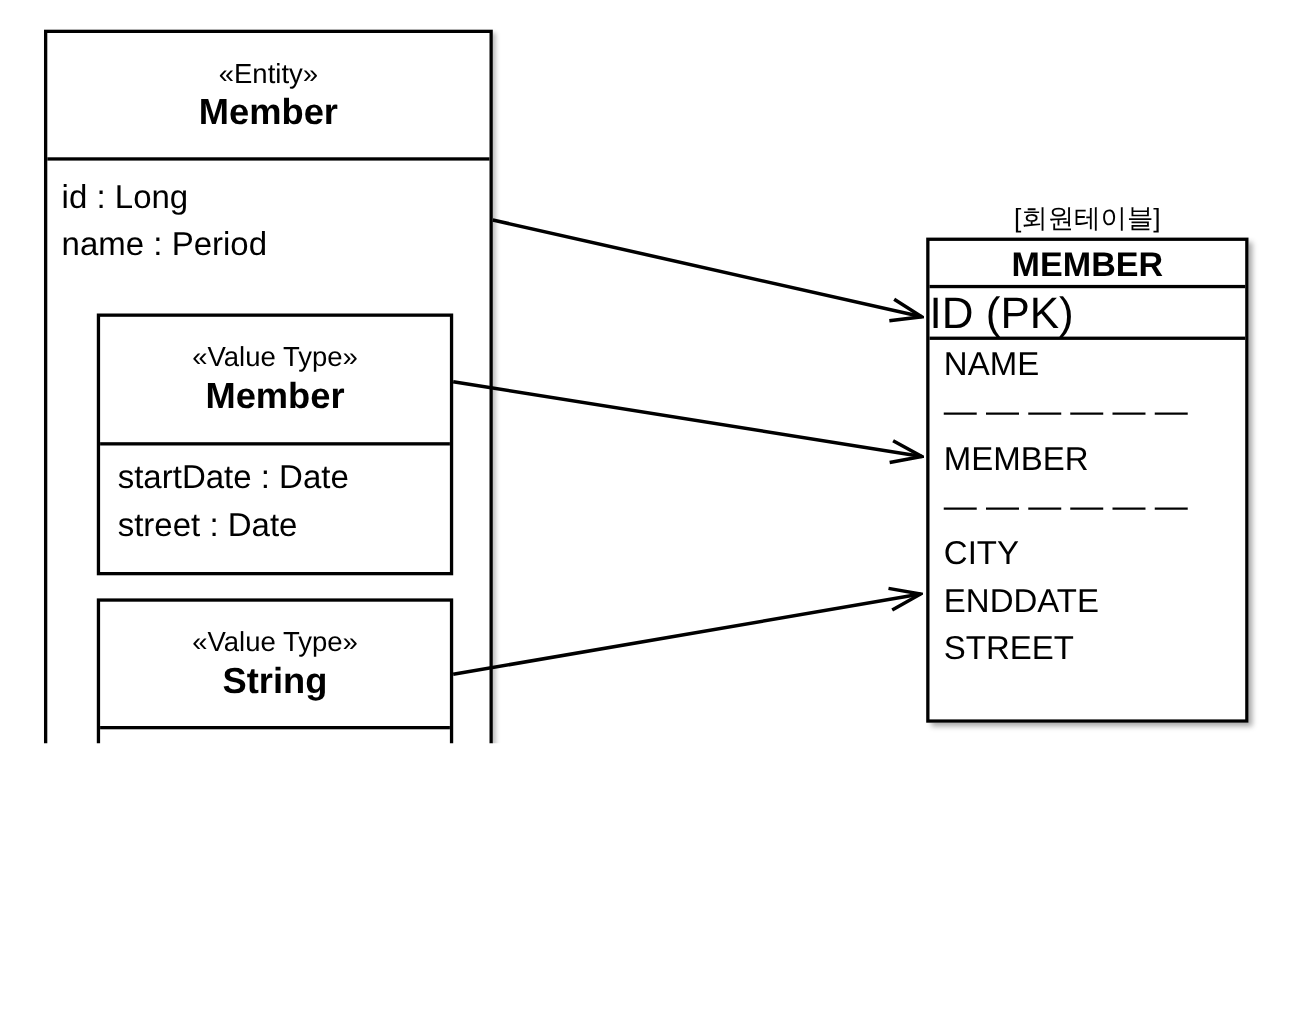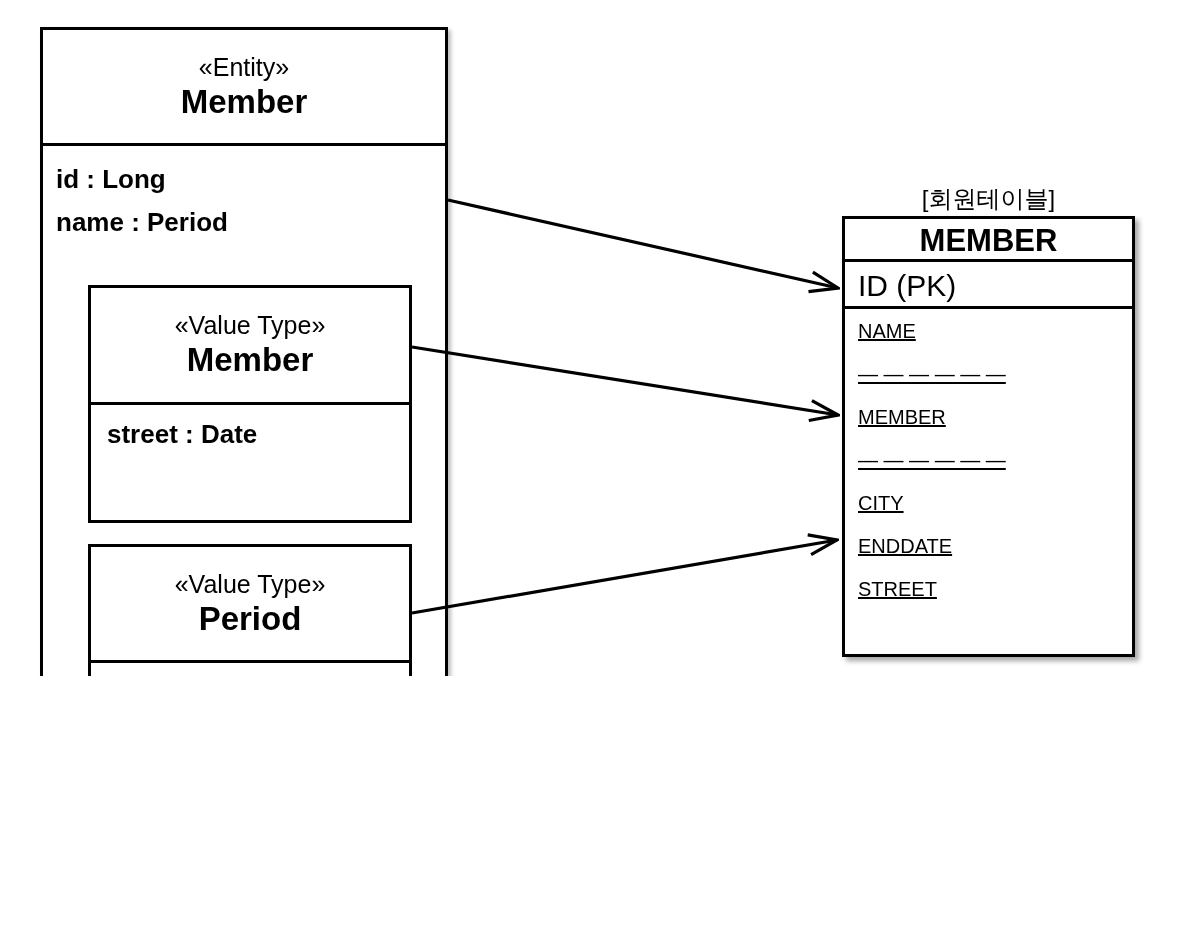--- a/index.html
+++ b/index.html
@@ -27,21 +27,21 @@
   .box-header {
     border-bottom: 3px solid #000000;
     display: flex;
     flex-direction: column;
     align-items: center;
     justify-content: center;
   }
   .entity-box > .box-header { height: 116px; }
   .stereotype { font-size: 25px; line-height: 30px; }
   .box-name { font-size: 33px; font-weight: bold; line-height: 40px; }
-  .attr-list { font-size: 26px; line-height: 43px; font-weight: bold; }
+  .attr-list { font-size: 30px; line-height: 43px; }
   .entity-box > .attr-list { padding: 12px 0 0 13px; }
 
   .period-box { left: 88px; top: 285px; width: 324px; height: 238px; }
   .period-box > .box-header { height: 117px; }
   .period-box > .attr-list { padding: 8px 0 0 16px; }
 
   .address-box { left: 88px; top: 544px; width: 324px; height: 278px; }
   .address-box > .box-header { height: 116px; }
   .address-box > .attr-list { padding: 10px 0 0 16px; }
 
@@ -59,26 +59,25 @@
     box-shadow: 4px 4px 5px rgba(0,0,0,0.35);
   }
   .table-header {
     height: 43px; line-height: 43px;
     text-align: center;
     font-size: 31px; font-weight: bold;
     border-bottom: 3px solid #000000;
   }
   .pk-row {
     height: 47px; line-height: 47px;
-    padding-left: 13px;
-    font-size: 30px;
+    font-size: 40px;
     border-bottom: 3px solid #000000;
   }
   .table-body { padding: 1px 0 0 13px; }
-  .table-row { font-size: 20px; line-height: 43px; white-space: nowrap; text-decoration: underline; }
+  .table-row { font-size: 30px; line-height: 43px; white-space: nowrap; }
   .arrow-layer {
     position: absolute;
     left: 0; top: 0;
     pointer-events: none;
   }
 </style>
 </head>
 <body>
 
 <div class="canvas">
@@ -93,28 +92,29 @@
       <div>name : Period</div>
     </div>
   </div>
 
   <div class="box period-box">
     <div class="box-header">
       <div class="stereotype">«Value Type»</div>
       <div class="box-name">Member</div>
     </div>
     <div class="attr-list">
+      <div>startDate : Date</div>
       <div>street : Date</div>
     </div>
   </div>
 
   <div class="box address-box">
     <div class="box-header">
       <div class="stereotype">«Value Type»</div>
-      <div class="box-name">Period</div>
+      <div class="box-name">String</div>
     </div>
   </div>
 
   <div class="table-title">[회원테이블]</div>
 
   <div class="box member-table">
     <div class="table-header">MEMBER</div>
     <div class="pk-row">ID (PK)</div>
     <div class="table-body">
       <div class="table-row">NAME</div>

